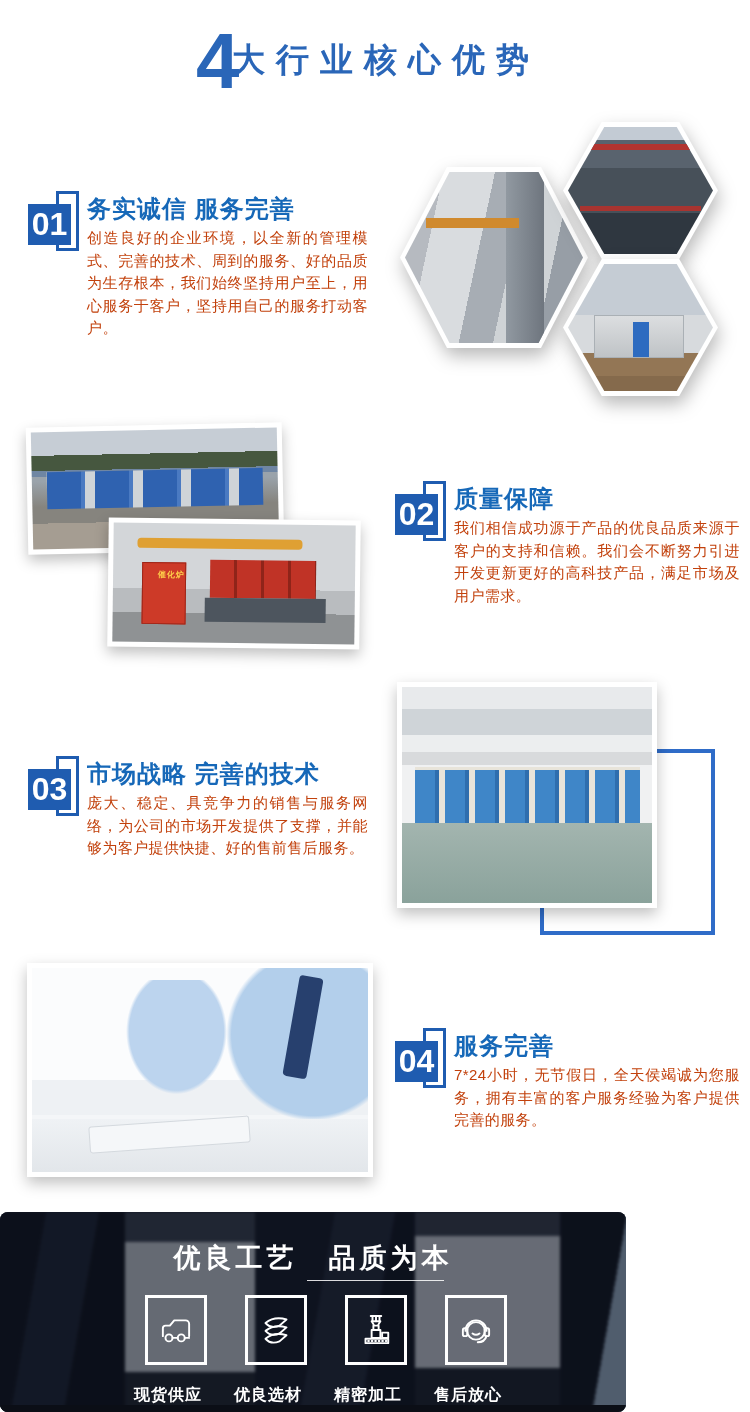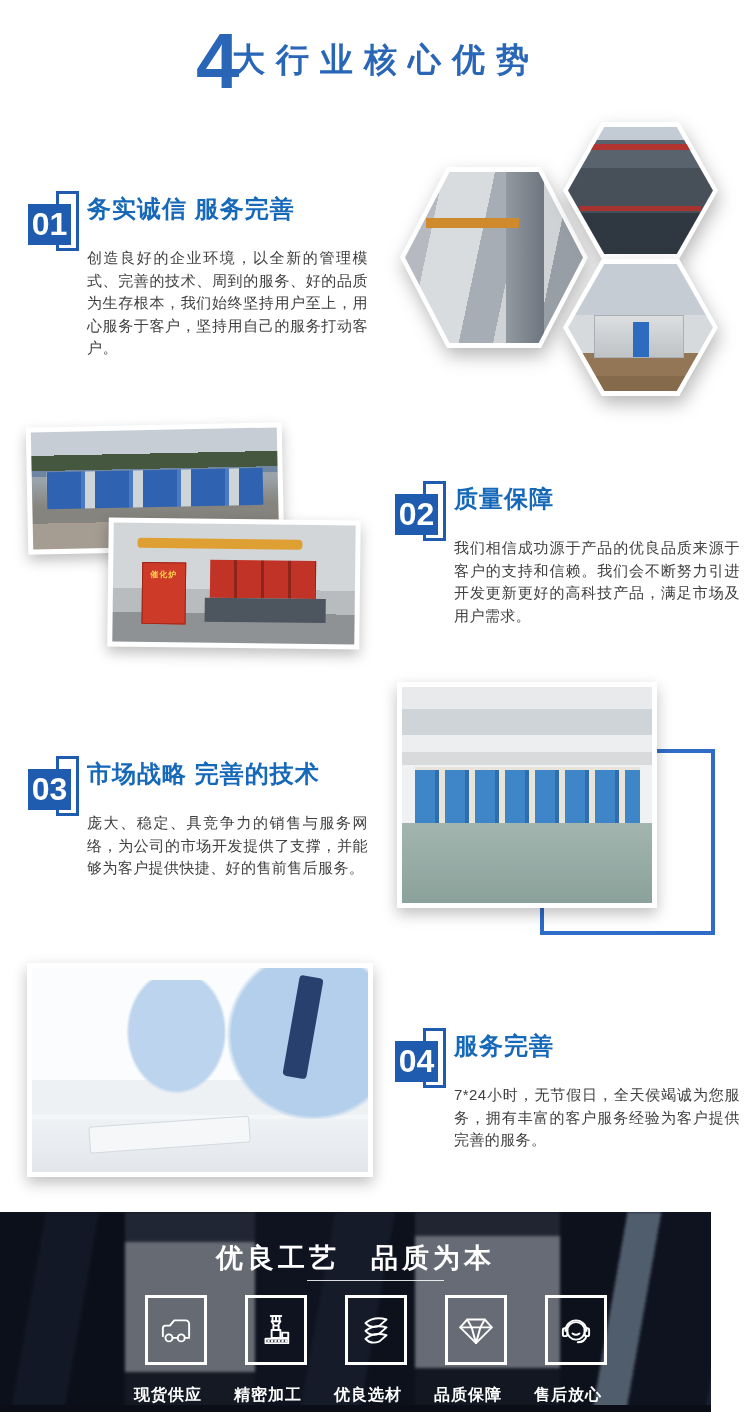--- a/index.html
+++ b/index.html
@@ -14,21 +14,21 @@
 
   
   .adv { position:absolute; }
   .adv1 { left:28px;  top:188px;  width:340px; }
   .adv2 { left:395px; top:478px;  width:345px; }
   .adv3 { left:28px;  top:753px;  width:340px; }
   .adv4 { left:395px; top:1025px; width:345px; }
   .badge-outline { position:absolute; left:28px; top:3px; width:23px; height:60px; border:3px solid #1f5cb0; }
   .badge-num { position:absolute; left:0; top:16px; width:43px; height:41px; background:#1f5cb0; color:#fff; font-size:32px; font-weight:700; text-align:center; line-height:41px; }
   .adv-title { position:absolute; left:59px; top:5px; font-size:24px; font-weight:700; color:#1668b8; white-space:nowrap; letter-spacing:1px; }
-  .adv-body { position:absolute; left:59px; top:39px; right:0; font-size:15px; line-height:22.5px; color:#404040; text-align:justify; letter-spacing:0.4px;margin-top:20px; }
+  .adv-body { position:absolute; left:59px; top:39px; right:0; font-size:15px; line-height:22.5px; color:#c2410c; text-align:justify; letter-spacing:0.4px; }
 
   
   .hexwrap { position:absolute; filter:drop-shadow(2px 8px 9px rgba(0,0,0,0.28)); }
   .hex1 { left:400px; top:167px; width:188px; height:181px; }
   .hex2 { left:563px; top:122px; width:155px; height:137px; }
   .hex3 { left:563px; top:259px; width:155px; height:137px; }
   .hex { position:absolute; inset:0; background:#fff; clip-path:polygon(25% 0,75% 0,100% 50%,75% 100%,25% 100%,0 50%); }
   .hex-img { position:absolute; inset:5px; clip-path:polygon(25% 0,75% 0,100% 50%,75% 100%,25% 100%,0 50%); overflow:hidden; }
   .h1-img { background:linear-gradient(102deg,#b6bac0 0 18%,#d9dcdf 18% 42%,#a7adb4 42% 58%,#cfd3d6 58% 78%,#979ea6 78% 100%); }
   .h1-dark { position:absolute; left:57%; top:0; width:21%; height:100%; background:linear-gradient(90deg,#9199a1,#6e757e); }
@@ -45,40 +45,40 @@
   .photo-inner { position:absolute; inset:5px; overflow:hidden; }
   .photoA { left:27px; top:425px; width:256px; height:127px; transform:rotate(-1.2deg); z-index:1; }
   .pa-img { background:linear-gradient(180deg,#c6cdd5 0 20%,#46573f 20% 33%,#6f86a3 33% 38%,#9aa3ab 38% 42%,#86847e 64% 78%,#a59d92 78% 100%); }
   .pa-eq { position:absolute; left:6%; top:34%; width:88%; height:32%; background:repeating-linear-gradient(90deg,#2f62b0 0 34px,#4a7ac2 34px 38px,#cfd4d8 38px 48px); }
   .photoB { left:108px; top:519px; width:252px; height:129px; transform:rotate(0.7deg); z-index:2; }
   .pb-img { background:linear-gradient(180deg,#d3d6d9 0 55%,#b9bcbf 55% 75%,#8f9294 75% 100%); }
   .pb-pipe { position:absolute; left:10%; top:13%; width:68%; height:8%; background:#dfa033; border-radius:4px; }
   .pb-red { position:absolute; left:40%; top:30%; width:44%; height:32%; background:repeating-linear-gradient(90deg,#c03326 0 24px,#8f2419 24px 27px); }
   .pb-dark { position:absolute; left:38%; top:62%; width:50%; height:20%; background:#4d555e; }
   .pb-door { position:absolute; left:12%; top:33%; width:18%; height:52%; background:#cd3a28; border:1px solid #9c2518; }
-  .pb-door-label { position:absolute; left:0; right:0; top:10%; text-align:center; font-size:8px; color:#ffd24a; font-weight:700; letter-spacing:1px; }
+  .pb-door-label { position:absolute; left:0; right:0; top:10%; text-align:right; font-size:8px; color:#ffd24a; font-weight:700; letter-spacing:1px; }
 
   
   .blue-rect { position:absolute; left:540px; top:749px; width:175px; height:186px; border:4px solid #2f6cc8; z-index:1; }
   .photo3 { left:397px; top:682px; width:260px; height:226px; z-index:2; }
   .p3-img { background:linear-gradient(180deg,#e8eaec 0 10%,#cfd4d8 10% 22%,#eceeef 22% 30%,#d8dadc 30% 36%,#f0f1f2 36% 100%); }
   .p3-cab { position:absolute; left:5%; top:37%; width:90%; height:26%; background:repeating-linear-gradient(90deg,#3f86c8 0 20px,#2f6eae 20px 24px,#e8e4da 24px 30px); border-top:3px solid #e8e4da; }
   .p3-floor { position:absolute; left:0; top:63%; width:100%; height:37%; background:linear-gradient(180deg,#a3b5af,#8aa29b); }
 
   
   .photo4 { left:27px; top:963px; width:346px; height:214px; z-index:1; }
   .p4-img { background:linear-gradient(180deg,#fbfcfd 0 55%,#eef1f4 55% 72%,#f4f6f8 72% 100%); }
   .p4-shirt1 { position:absolute; left:26%; top:6%; width:34%; height:60%; background:radial-gradient(ellipse at 50% 42%,#bcd4ee 0 58%,rgba(188,212,238,0) 62%); }
   .p4-shirt2 { position:absolute; left:56%; top:-6%; width:48%; height:84%; background:radial-gradient(ellipse at 58% 46%,#b3cfeb 0 62%,rgba(179,207,235,0) 66%); }
   .p4-tie { position:absolute; left:77%; top:4%; width:7%; height:50%; background:#27406e; transform:rotate(10deg); border-radius:4px; }
   .p4-desk { position:absolute; left:0; top:74%; width:100%; height:26%; background:linear-gradient(180deg,#eff2f5,#e2e6ea); }
   .p4-kb { position:absolute; left:17%; top:75%; width:48%; height:13%; background:#f5f7f9; border:1px solid #d4d9de; transform:rotate(-4deg); border-radius:3px; }
 
   
-  .banner { position:absolute; left:0; top:1212px; width:711px; height:200px; background:#1a2030; overflow:hidden; }
+  .banner { position:absolute; left:0; top:1212px; width:626px; height:200px; background:#1a2030; overflow:hidden;border-radius:8px; }
   .banner-photo { position:absolute; inset:0; background:linear-gradient(180deg,#4b5666 0%,#2a3342 45%,#161b28 100%); filter:blur(1.5px); }
   .fig { position:absolute; top:0; height:100%; }
   .fig1 { left:-15px; width:140px; background:linear-gradient(100deg,#10141f 0 35%,#1d2535 35% 65%,#0e121c 65%); }
   .fig2 { left:125px; width:135px; background:linear-gradient(180deg,#3a4250 0 15%,#c9cfd6 15% 80%,#20262f 80%); }
   .fig3 { left:255px; width:165px; background:linear-gradient(100deg,#141a26 0 40%,#222a3a 40% 70%,#101521 70%); }
   .fig4 { left:415px; width:150px; background:linear-gradient(180deg,#39404d 0 12%,#ccd2d9 12% 78%,#1c222c 78%); }
   .fig5 { left:560px; width:190px; background:linear-gradient(100deg,#10151f 0 30%,#9db4c9 30% 45%,#141a26 45% 80%,#2b3547 80%); }
   .banner-overlay { position:absolute; inset:0; background:rgba(10,14,24,0.52); }
   .banner-bottom-strip { position:absolute; left:0; bottom:0; width:100%; height:7px; background:#0b0e16; }
   .banner-title { position:absolute; left:0; right:0; top:28px; text-align:center; font-size:27px; font-weight:700; color:#fff; letter-spacing:4px; }
@@ -205,54 +205,43 @@
             <circle cx="30" cy="33" r="4"></circle>
             <path d="M20 33 h6 M34 33 h5"></path>
           </svg>
         </div>
         <div class="feature-label">现货供应</div>
       </div>
 
       <div class="feature">
         <div class="feature-box">
           <svg width="42" height="42" viewBox="0 0 48 48">
+            <path d="M12 16 q10 -8 24 -4 l-8 7 q-10 4 -16 -3 z"></path>
+            <path d="M12 25 q10 -8 24 -4 l-8 7 q-10 4 -16 -3 z"></path>
+            <path d="M12 34 q10 -8 24 -4 l-8 7 q-10 4 -16 -3 z"></path>
+          </svg>
+        </div>
+        <div class="feature-label">优良选材</div>
+      </div>
+
+      <div class="feature">
+        <div class="feature-box">
+          <svg width="42" height="42" viewBox="0 0 48 48">
             <path d="M18 8 h12 M20 8 v5 M24 8 v6 M28 8 v5"></path>
             <path d="M19 14 h10 l-3 5 h-4 z"></path>
             <path d="M21 19 v5 h6 v-5"></path>
             <rect x="19" y="24" width="10" height="9"></rect>
             <rect x="31" y="27" width="7" height="6"></rect>
             <rect x="12" y="34" width="26" height="5"></rect>
             <path d="M15 36.5 h1 M19 36.5 h1 M23 36.5 h1 M27 36.5 h1 M31 36.5 h1 M35 36.5 h1"></path>
           </svg>
         </div>
         <div class="feature-label">精密加工</div>
       </div>
 
-      <div class="feature">
-        <div class="feature-box">
-          <svg width="42" height="42" viewBox="0 0 48 48">
-            <path d="M12 16 q10 -8 24 -4 l-8 7 q-10 4 -16 -3 z"></path>
-            <path d="M12 25 q10 -8 24 -4 l-8 7 q-10 4 -16 -3 z"></path>
-            <path d="M12 34 q10 -8 24 -4 l-8 7 q-10 4 -16 -3 z"></path>
-          </svg>
-        </div>
-        <div class="feature-label">优良选材</div>
-      </div>
-
-      <div class="feature">
-        <div class="feature-box">
-          <svg width="42" height="42" viewBox="0 0 48 48">
-            <path d="M14 12 h20 l8 9 -18 18 -18 -18 z"></path>
-            <path d="M6 21 h36"></path>
-            <path d="M14 12 l5 9 5 18"></path>
-            <path d="M34 12 l-5 9 -5 18"></path>
-          </svg>
-        </div>
-        <div class="feature-label">品质保障</div>
-      </div>
 
       <div class="feature">
         <div class="feature-box">
           <svg width="42" height="42" viewBox="0 0 48 48">
             <circle cx="24" cy="25" r="10"></circle>
             <path d="M12 25 a12 12 0 0 1 24 0"></path>
             <rect x="9" y="22" width="5" height="9" rx="2"></rect>
             <rect x="34" y="22" width="5" height="9" rx="2"></rect>
             <path d="M36 31 q-2 7 -10 7"></path>
             <path d="M20 28 q4 3 8 0"></path>

